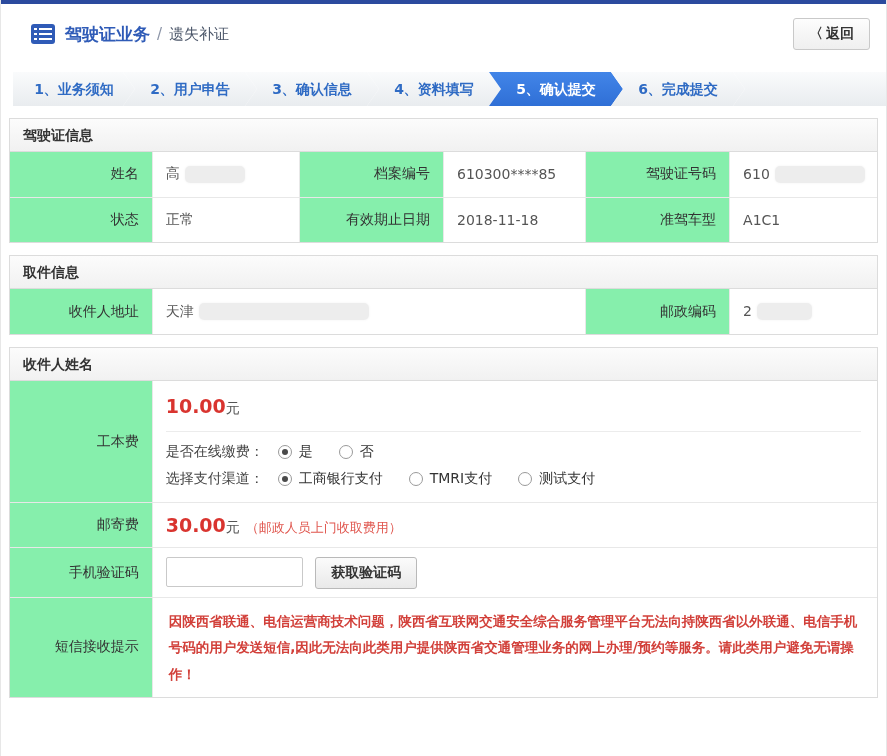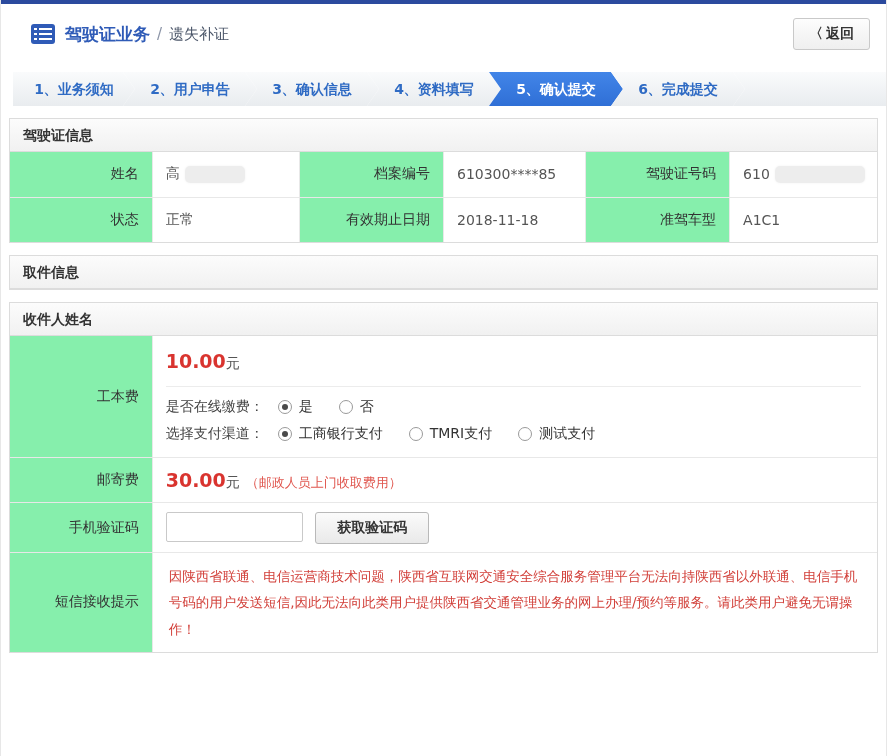--- a/index.html
+++ b/index.html
@@ -53,21 +53,21 @@
   .unit { color:#555; font-size:14px; }
   .fee-note { color:#e0574f; font-size:13px; margin-left:6px; }
   .fee-divider { border-top:1px solid #ececec; margin:13px 0 11px; }
   .radio-line { display:flex; align-items:center; font-size:14px; color:#333; margin-top:9px;text-align:right; }
   .radio-line .q { margin-right:14px; color:#444; }
   .radio-opt { display:flex; align-items:center; margin-right:26px; cursor:pointer; }
   .radio { width:14px; height:14px; border:1px solid #9a9a9a; border-radius:50%; margin-right:7px; position:relative; background:#fff; flex:0 0 auto; }
   .radio.checked::after { content:""; position:absolute; left:3px; top:3px; width:6px; height:6px; border-radius:50%; background:#4a4a4a; }
 
   .captcha-input { width:137px; height:30px; border:1px solid #c9c9c9; border-radius:2px; padding:0 8px; font-size:14px; color:#333; }
-  .captcha-btn { margin-left:8px; height:32px; padding:0 21px; background:linear-gradient(#fbfbfb,#e9e9e9); border:1px solid #b9b9b9; border-radius:3px; font-size:14px; font-weight:bold; color:#333; cursor:pointer; vertical-align:middle; }
+  .captcha-btn { margin-left:8px; height:32px; padding:0 15px; background:linear-gradient(#fbfbfb,#e9e9e9); border:1px solid #b9b9b9; border-radius:3px; font-size:14px; font-weight:bold; color:#333; cursor:pointer; vertical-align:middle; }
 
   .sms-text { color:#d2403a; font-size:13.5px; line-height:1.95; padding:10px 16px 10px 16px; }
 
   
   .footer { text-align:right; padding:42px 24px 0 0; }
 </style>
 </head>
 <body>
 
 <div class="topbar"></div>
@@ -136,20 +136,26 @@
     <table>
       <colgroup>
           <col style="width:16.4%">
           <col style="width:17%">
           <col style="width:16.6%">
           <col style="width:16.4%">
           <col style="width:16.6%">
           <col>
         </colgroup>
       <tbody>
+      <tr>
+        <td class="lbl">收件人地址</td>
+        <td class="val" colspan="3"><span>天津</span><span class="redact w170"></span></td>
+        <td class="lbl">邮政编码</td>
+        <td class="val"><span>2</span><span class="redact w55"></span></td>
+      </tr>
     </tbody>
       </table>
   </div>
 
   <div class="section">
     <div class="section-title">收件人姓名</div>
     <table>
       <colgroup>
           <col style="width:16.4%">
           <col>
@@ -198,21 +204,21 @@
       </tr>
       <tr>
         <td class="lbl" style="height:50px;">手机验证码</td>
         <td class="val">
           <input class="captcha-input" type="text" value="" style="">
           <button class="captcha-btn">获取验证码</button>
         </td>
       </tr>
       <tr>
         <td class="lbl" style="height:62px;">短信接收提示</td>
-        <td class="val" style="padding-left:0;">
+        <td class="val" style="padding-left:0;font-weight:bold;">
           <div class="sms-text">因陕西省联通、电信运营商技术问题，陕西省互联网交通安全综合服务管理平台无法向持陕西省以外联通、电信手机号码的用户发送短信,因此无法向此类用户提供陕西省交通管理业务的网上办理/预约等服务。请此类用户避免无谓操作！</div>
         </td>
       </tr>
     </tbody>
       </table>
   </div>
 
   <div class="footer">
     
     

